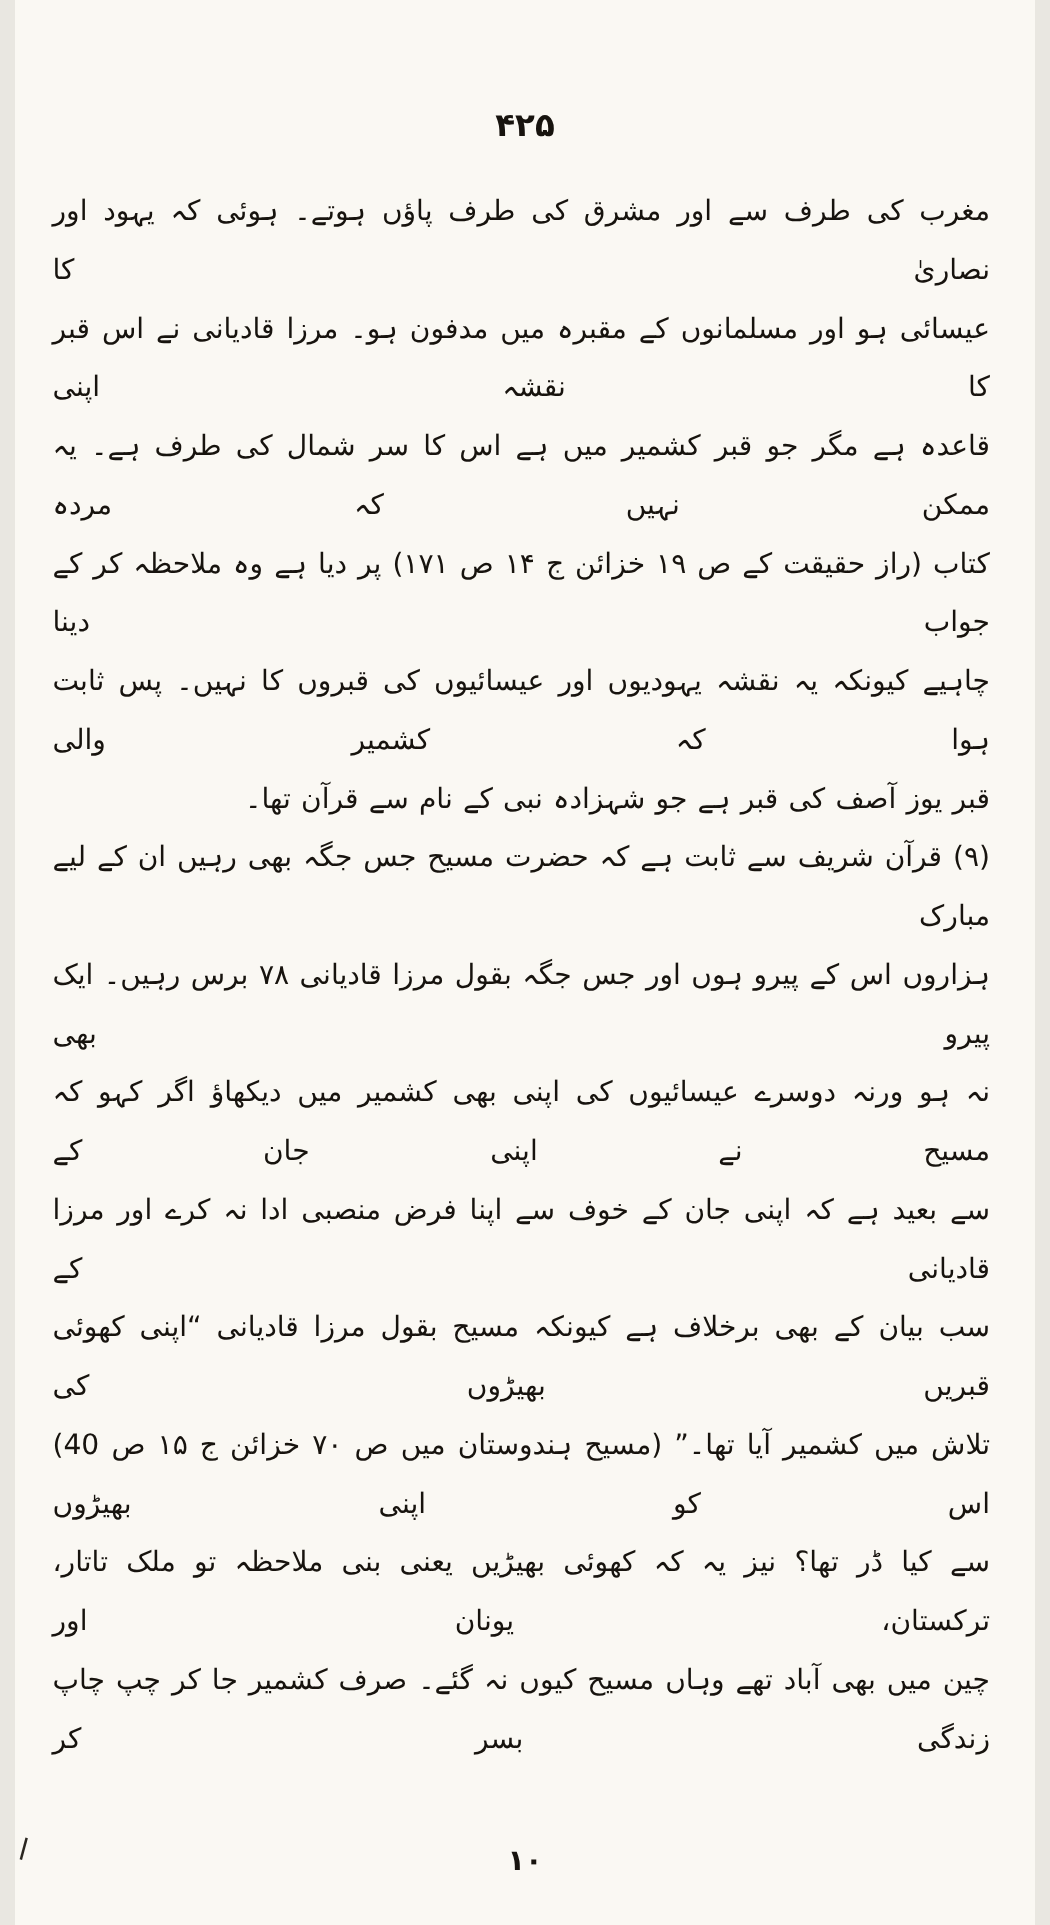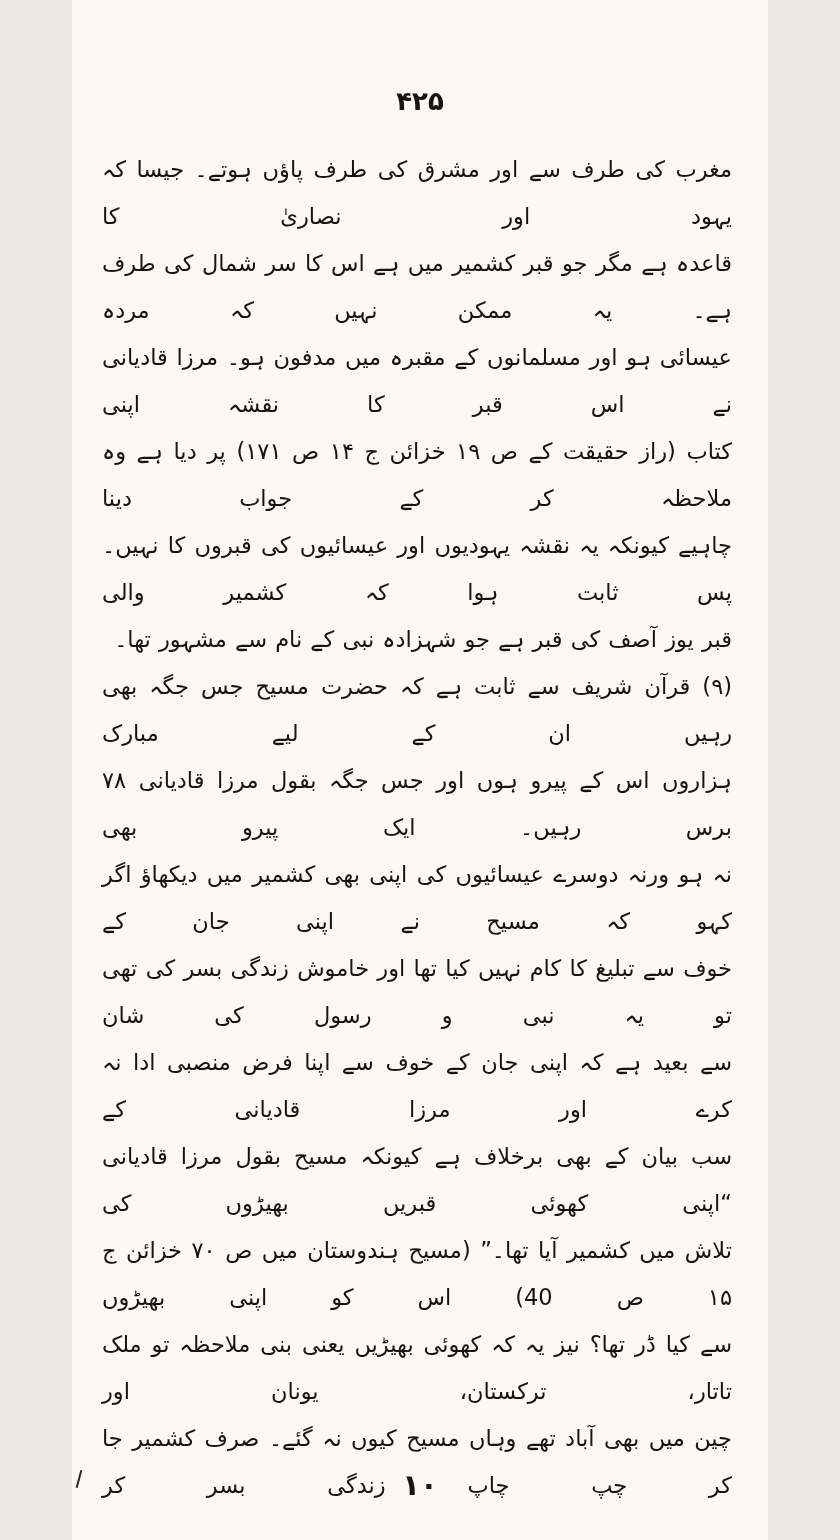--- a/index.html
+++ b/index.html
@@ -3,21 +3,21 @@
 <meta charset="utf-8">
 <style>
   html, body {
     margin: 0;
     padding: 0;
     background: #e9e7e1;
     font-family: "DejaVu Sans", sans-serif;
   }
   .page {
     position: relative;
-    width: 696px;
+    width: 816px;
     height: 1540px;
     margin: 0 auto;
     background: #faf8f3;
     color: #17130e;
     overflow: hidden;
     direction: rtl;
   }
   .page-number-top {
     position: absolute;
     top: 86px;
@@ -49,53 +49,52 @@
   }
   .line.last {
     text-align-last: right;
   }
   .page-number-bottom {
     position: absolute;
     bottom: 38px;
     left: 0;
     right: 0;
     text-align: center;
-    font-size: 29px;
+    font-size: 23px;
     font-weight: 700;
   }
   .artifact {
     position: absolute;
     left: 6px;
     bottom: 52px;
     width: 2px;
     height: 18px;
     background: #2a2620;
     transform: rotate(15deg);
   }
 </style>
 </head>
 <body>
 
 <div class="page">
   <div class="page-number-top">۴۲۵</div>
 
   <div class="text-block">
       <div class="paragraph">
-        <div class="line">مغرب کی طرف سے اور مشرق کی طرف پاؤں ہوتے۔ جیسا کہ یہود اور نصاریٰ کا</div>
+        <div class="line">مغرب کی طرف سے اور مشرق کی طرف پاؤں ہوتے۔ ہوئی کہ یہود اور نصاریٰ کا</div>
+        <div class="line">عیسائی ہو اور مسلمانوں کے مقبرہ میں مدفون ہو۔ مرزا قادیانی نے اس قبر کا نقشہ اپنی</div>
         <div class="line">قاعدہ ہے مگر جو قبر کشمیر میں ہے اس کا سر شمال کی طرف ہے۔ یہ ممکن نہیں کہ مردہ</div>
-        <div class="line">عیسائی ہو اور مسلمانوں کے مقبرہ میں مدفون ہو۔ مرزا قادیانی نے اس قبر کا نقشہ اپنی</div>
         <div class="line">کتاب (راز حقیقت کے ص ۱۹ خزائن ج ۱۴ ص ۱۷۱) پر دیا ہے وہ ملاحظہ کر کے جواب دینا</div>
         <div class="line">چاہیے کیونکہ یہ نقشہ یہودیوں اور عیسائیوں کی قبروں کا نہیں۔ پس ثابت ہوا کہ کشمیر والی</div>
-        <div class="line last">قبر یوز آصف کی قبر ہے جو شہزادہ نبی کے نام سے مشہور تھا۔</div>
+        <div class="line last">قبر یوز آصف کی قبر ہے جو شہزادہ نبی کے نام سے قرآن تھا۔</div>
       </div>
       <div class="paragraph">
         <div class="line">(۹) قرآن شریف سے ثابت ہے کہ حضرت مسیح جس جگہ بھی رہیں ان کے لیے مبارک</div>
         <div class="line">ہزاروں اس کے پیرو ہوں اور جس جگہ بقول مرزا قادیانی ۷۸ برس رہیں۔ ایک پیرو بھی</div>
         <div class="line">نہ ہو ورنہ دوسرے عیسائیوں کی اپنی بھی کشمیر میں دیکھاؤ اگر کہو کہ مسیح نے اپنی جان کے</div>
-        <div class="line">خوف سے تبلیغ کا کام نہیں کیا تھا اور خاموش زندگی بسر کی تھی تو یہ نبی و رسول کی شان</div>
         <div class="line">سے بعید ہے کہ اپنی جان کے خوف سے اپنا فرض منصبی ادا نہ کرے اور مرزا قادیانی کے</div>
         <div class="line">سب بیان کے بھی برخلاف ہے کیونکہ مسیح بقول مرزا قادیانی “اپنی کھوئی قبریں بھیڑوں کی</div>
         <div class="line">تلاش میں کشمیر آیا تھا۔” (مسیح ہندوستان میں ص ۷۰ خزائن ج ۱۵ ص 40) اس کو اپنی بھیڑوں</div>
         <div class="line">سے کیا ڈر تھا؟ نیز یہ کہ کھوئی بھیڑیں یعنی بنی ملاحظہ تو ملک تاتار، ترکستان، یونان اور</div>
         <div class="line">چین میں بھی آباد تھے وہاں مسیح کیوں نہ گئے۔ صرف کشمیر جا کر چپ چاپ زندگی بسر کر</div>
       </div>
     </div>
 
   <div class="artifact"></div>
 

